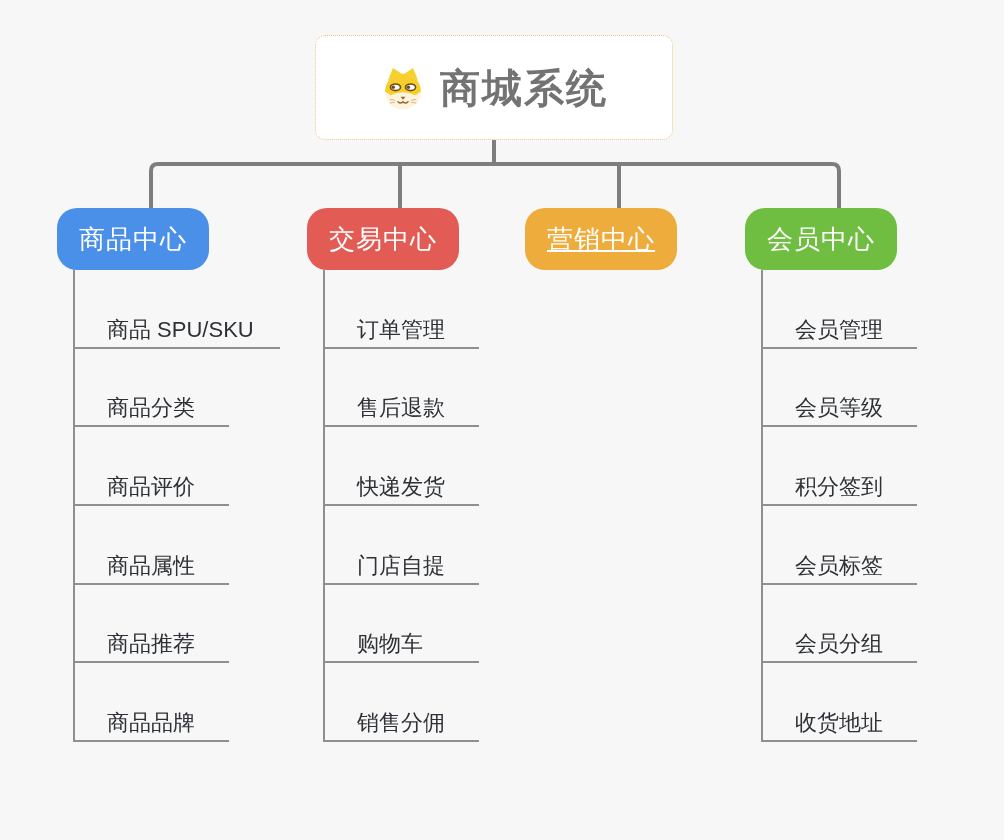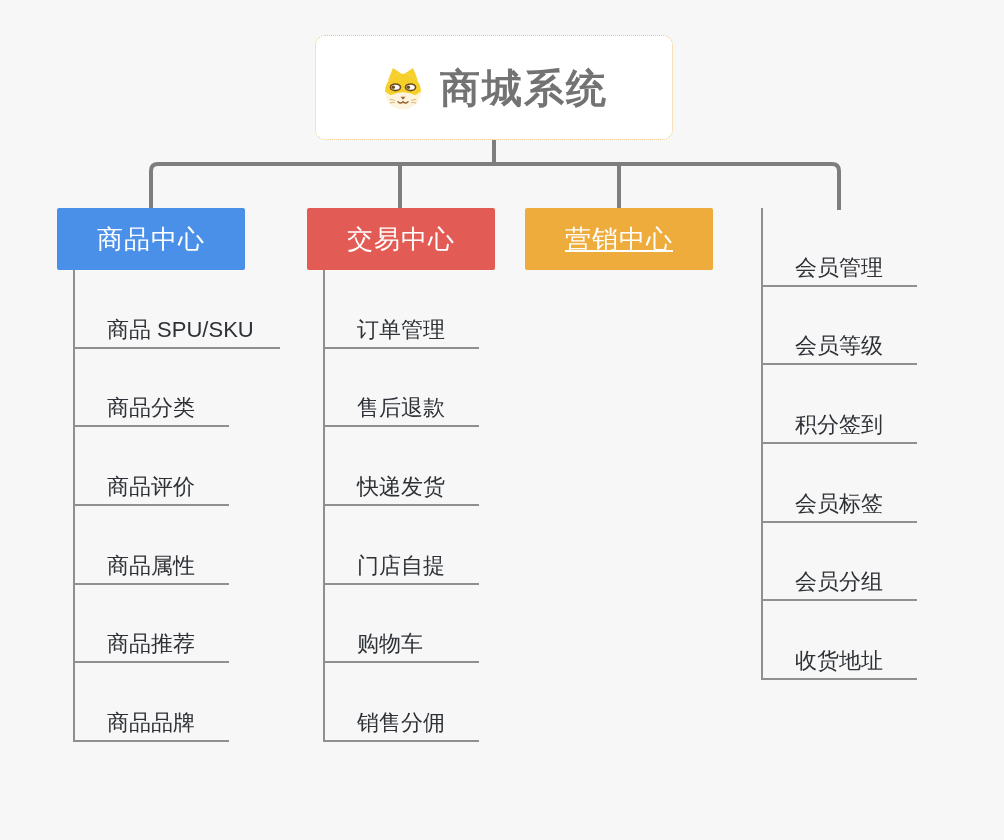--- a/index.html
+++ b/index.html
@@ -14,21 +14,21 @@
     display:flex;align-items:center;justify-content:center;gap:14px;
     box-sizing:border-box;
   }
   .root-title{
     font-size:40px;font-weight:600;letter-spacing:2px;line-height:1;
     color:#f0a845;
   }
   .dog-icon svg{width:46px;height:46px;display:block;}
   .branch{position:absolute;top:208px;}
   .branch-header{
-    width:188px;height:62px;border-radius:2px;box-sizing:border-box;
+    width:152px;height:62px;border-radius:20px;box-sizing:border-box;
     color:#ffffff;font-size:26px;letter-spacing:1px;
     display:flex;align-items:center;justify-content:center;
     position:relative;z-index:2;cursor:default;
   }
   .branch-items{
     margin-left:16px;height:472px;border-left:2px solid #8f8f8f;
     display:flex;flex-direction:column;
   }
   .item{
     flex:1;display:flex;align-items:flex-end;
@@ -93,20 +93,21 @@
       <div class="item">购物车</div>
       <div class="item">销售分佣</div>
     </div>
   </div>
 
   <div class="branch" style="left:525px">
     <div class="branch-header" style="background: rgb(238, 172, 60); text-decoration: underline;">营销中心</div>
   </div>
 
   <div class="branch" style="left:745px">
+    <div class="branch-header" style="background: rgb(112, 190, 65);">会员中心</div>
     <div class="branch-items">
       <div class="item">会员管理</div>
       <div class="item">会员等级</div>
       <div class="item">积分签到</div>
       <div class="item">会员标签</div>
       <div class="item">会员分组</div>
       <div class="item">收货地址</div>
     </div>
   </div>
 

